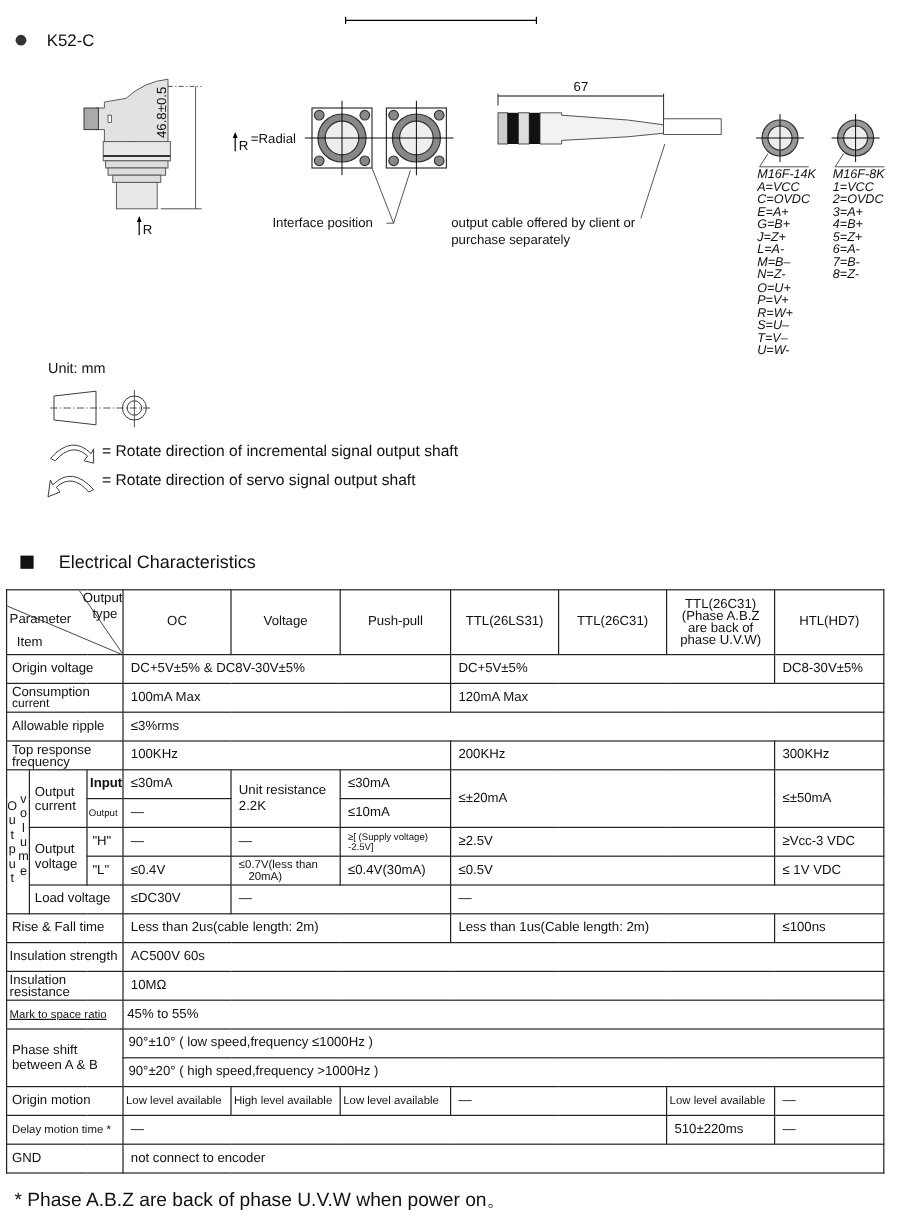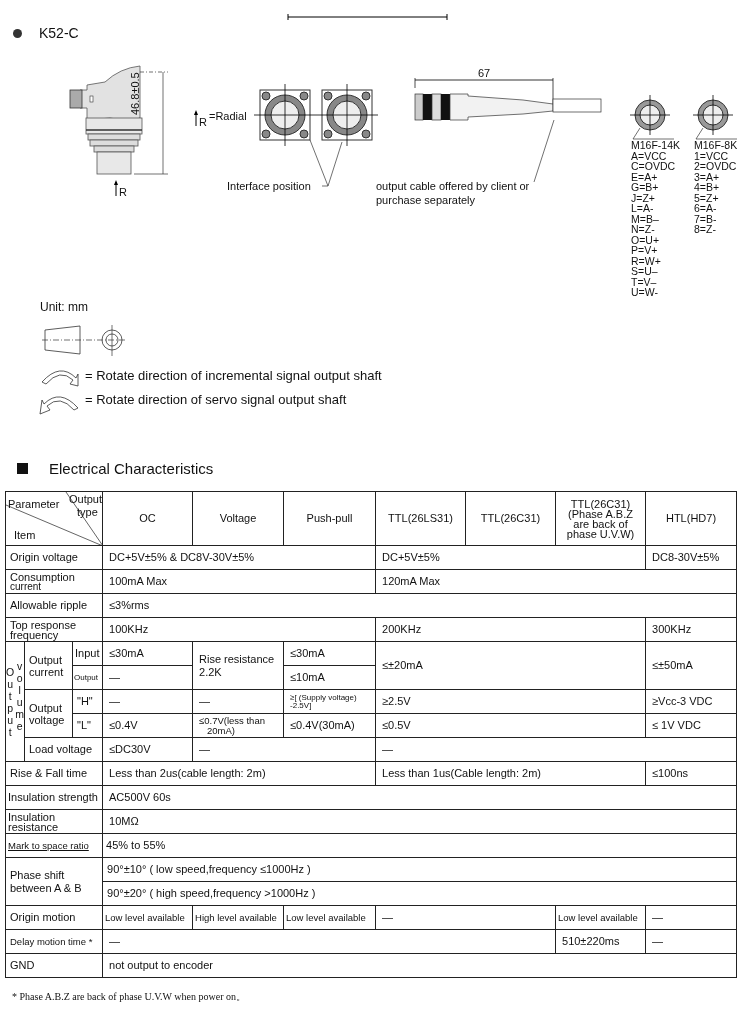--- a/index.html
+++ b/index.html
@@ -1,17 +1,17 @@
 <!DOCTYPE html>
 <html><head>
 <meta charset="utf-8">
 <style>
   html,body{margin:0;padding:0;background:#fff;}
   body{width:750px;height:1018px;position:relative;overflow:hidden;font-family:"Liberation Sans",sans-serif;color:#111;}
-  .abs{position:absolute;}
+  .abs{position:absolute;font-style:italic;}
   .t{position:absolute;white-space:nowrap;}
   .small{font-size:11px;line-height:11px;}
   svg{position:absolute;overflow:visible;}
   table.spec{position:absolute;left:5px;top:491px;border-collapse:collapse;table-layout:fixed;width:731px;font-size:11px;}
   table.spec td{border:1px solid #222;padding:0 3px 0 6px;height:23px;line-height:11px;vertical-align:middle;white-space:nowrap;overflow:hidden;}
   table.spec td.c{text-align:center;padding:0 2px;}
   table.spec td.lbl{padding-left:4px;}
   .tiny{font-size:8px;line-height:8px;}
   .xs{font-size:9.5px;}
   .vert{font-size:11px;line-height:11px;text-align:center;padding:0 !important;white-space:normal !important;}
@@ -181,21 +181,21 @@
       <col style="width:90px">
       <col style="width:91px">
   </colgroup>
   <tbody>
       <tr style="height:54px">
     <td colspan="3" style="position:relative;padding:0;">
       <svg style="left:0;top:0;width:97px;height:54px">
         <line x1="0" y1="13" x2="97" y2="54" stroke="#222" stroke-width="0.7"></line>
         <line x1="60" y1="0" x2="97" y2="54" stroke="#222" stroke-width="0.7"></line>
       </svg>
-      <span class="t small" style="left:2px;top:7px;">Parameter</span>
+      <span class="t small" style="left:2px;top:19px;">Parameter</span>
       <span class="t small" style="left:63px;top:2px;">Output</span>
       <span class="t small" style="left:71px;top:15px;">type</span>
       <span class="t small" style="left:8px;top:38px;">Item</span>
     </td>
     <td class="c">OC</td>
     <td class="c">Voltage</td>
     <td class="c">Push-pull</td>
     <td class="c">TTL(26LS31)</td>
     <td class="c">TTL(26C31)</td>
     <td class="c" style="line-height:10px;">
@@ -252,24 +252,24 @@
               <div>u</div>
               <div>m</div>
               <div>e</div>
             </div>
       </div>
     </td>
     <td rowspan="2" class="lbl" style="line-height:12px;">
       <div>Output</div>
       <div>current</div>
     </td>
-    <td class="lbl" style="padding-left:2px;">Input</td>
+    <td class="lbl" style="padding-left:2px;font-weight:bold;">Input</td>
     <td>≤30mA</td>
     <td rowspan="2" style="line-height:13px;">
-      <div>Rise resistance</div>
+      <div>Unit resistance</div>
       <div>2.2K</div>
     </td>
     <td>≤30mA</td>
     <td rowspan="2" colspan="3">≤±20mA</td>
     <td rowspan="2">≤±50mA</td>
   </tr>
   <tr>
     <td class="tiny" style="padding-left:1px;">Output</td>
     <td>—</td>
     <td>≤10mA</td>
@@ -347,18 +347,18 @@
     <td>—</td>
   </tr>
   <tr>
     <td colspan="3" class="lbl xs" style="padding-left:4px;">Delay motion time *</td>
     <td colspan="5">—</td>
     <td>510±220ms</td>
     <td>—</td>
   </tr>
   <tr>
     <td colspan="3" class="lbl">GND</td>
-    <td colspan="7">not output to encoder</td>
+    <td colspan="7">not connect to encoder</td>
   </tr>
 </tbody>
   </table>
 
-<span class="t" style="left:12px;top:990px;font-size:10px;font-family:Liberation Serif, serif;">*  Phase A.B.Z are back of phase U.V.W when power on。</span>
+<span class="t" style="left:12px;top:990px;font-size:16px;">*  Phase A.B.Z are back of phase U.V.W when power on。</span>
 
 </body></html>

